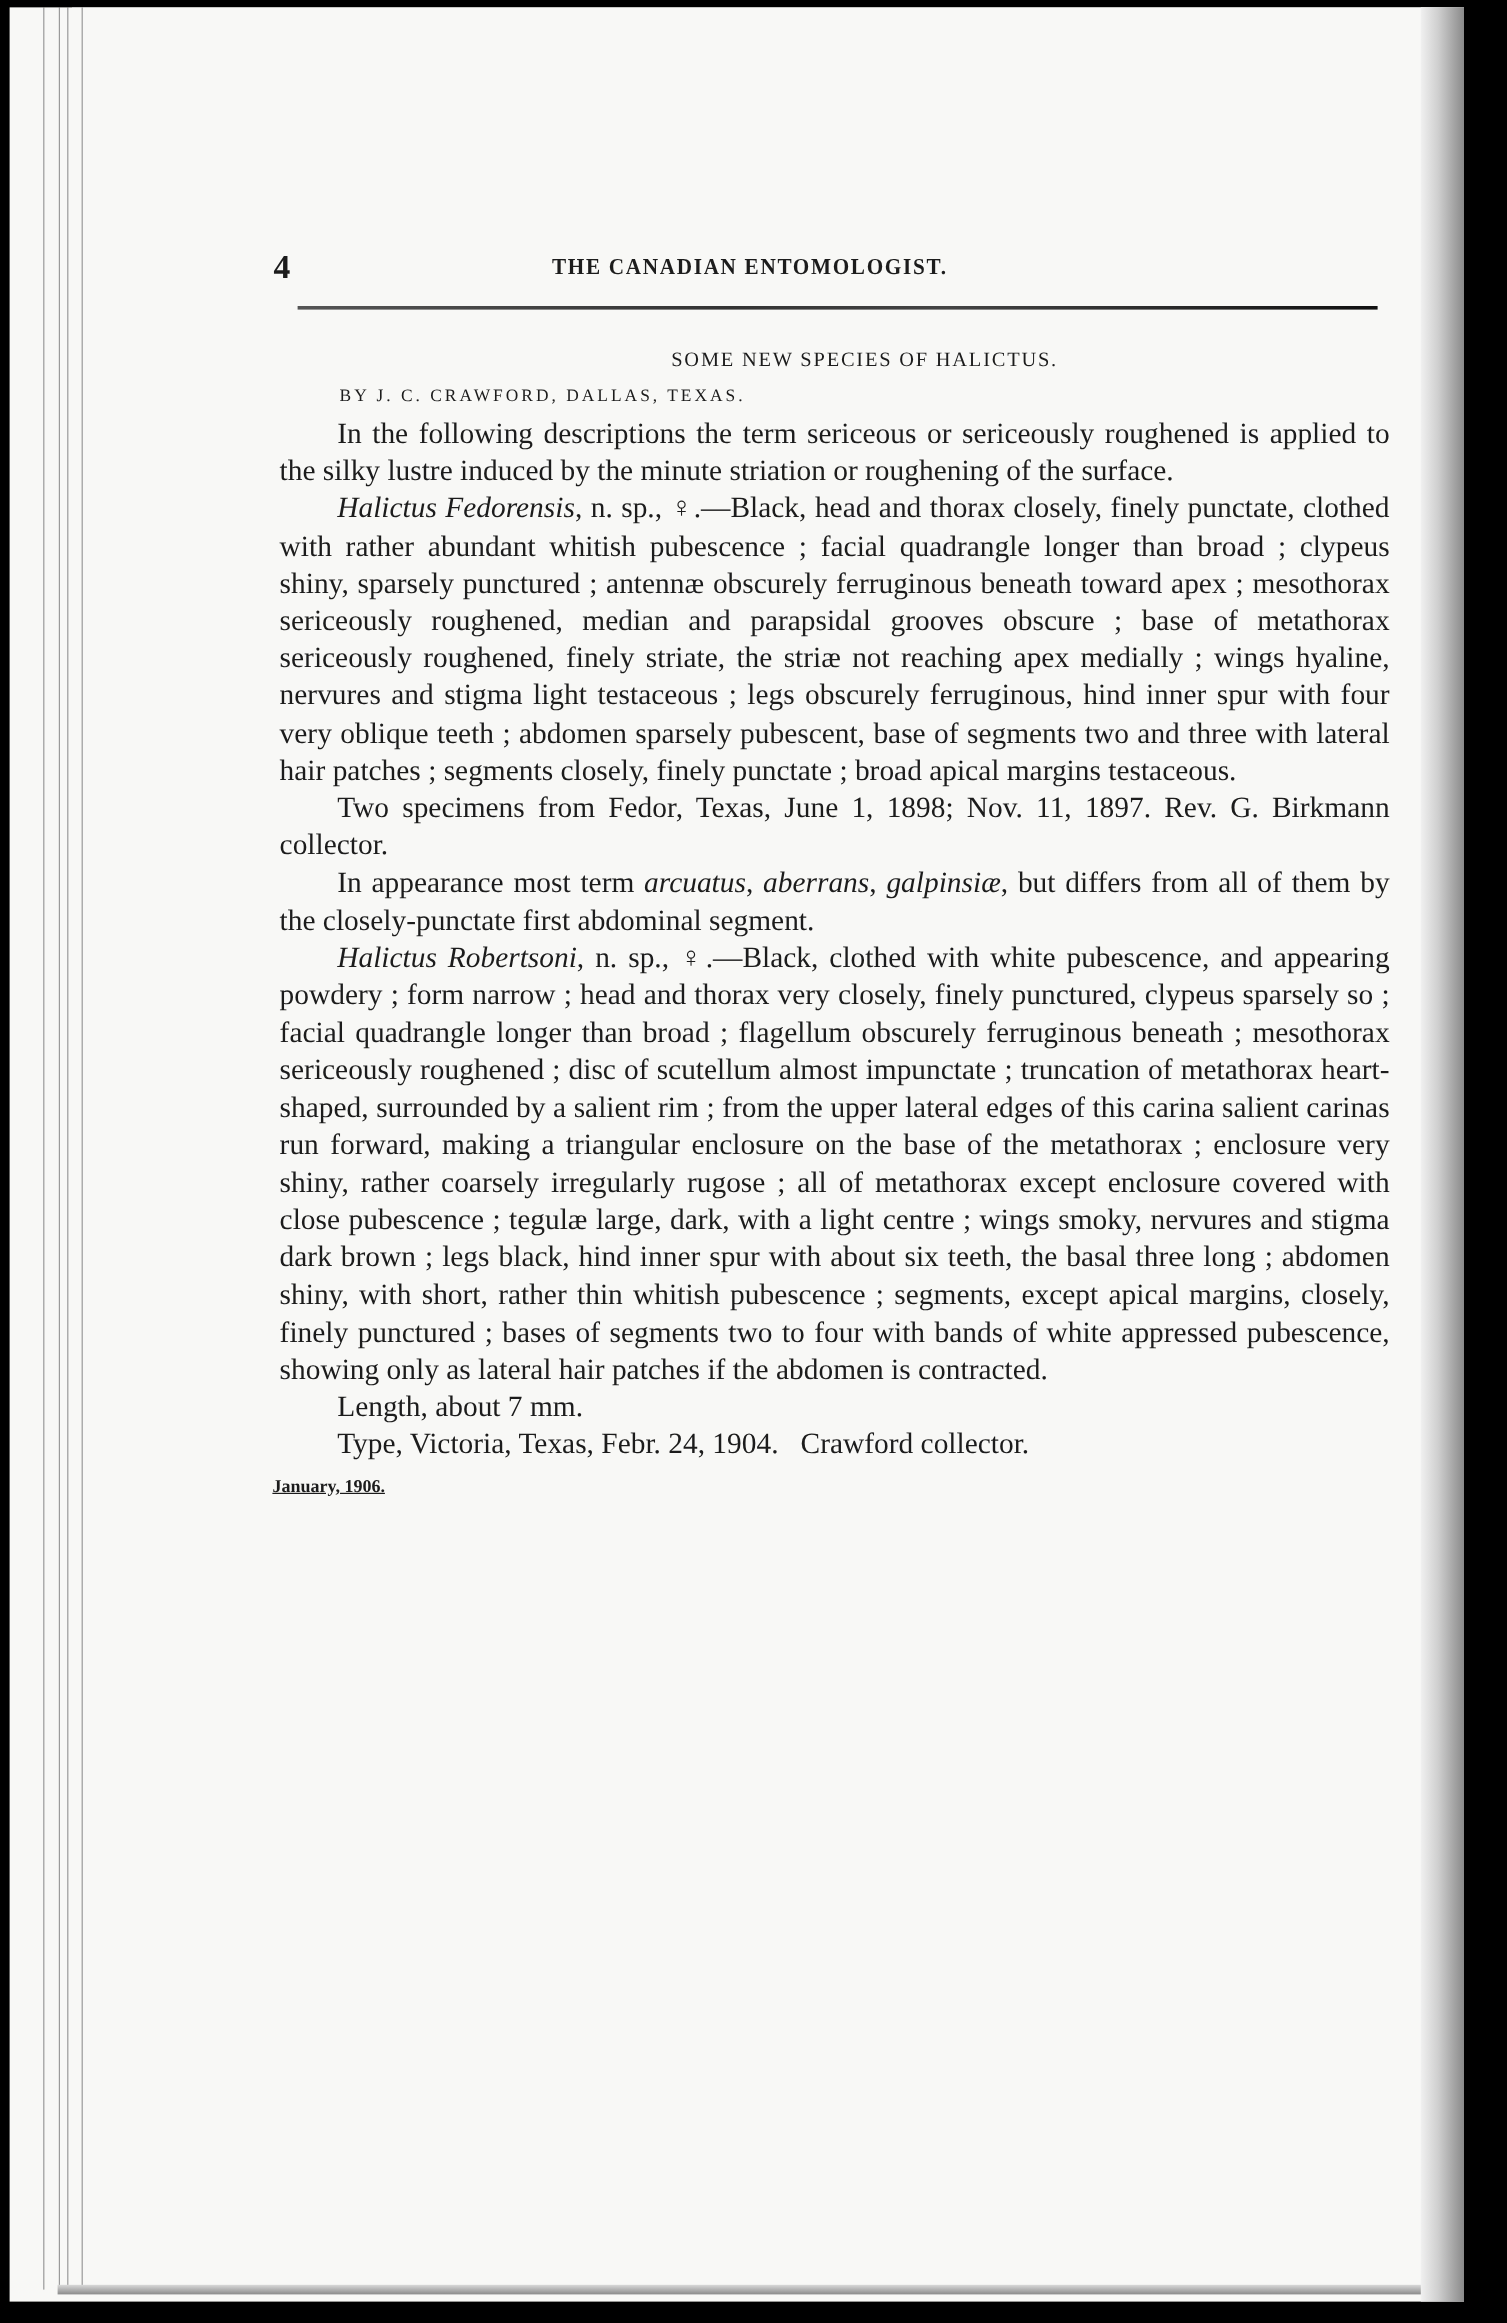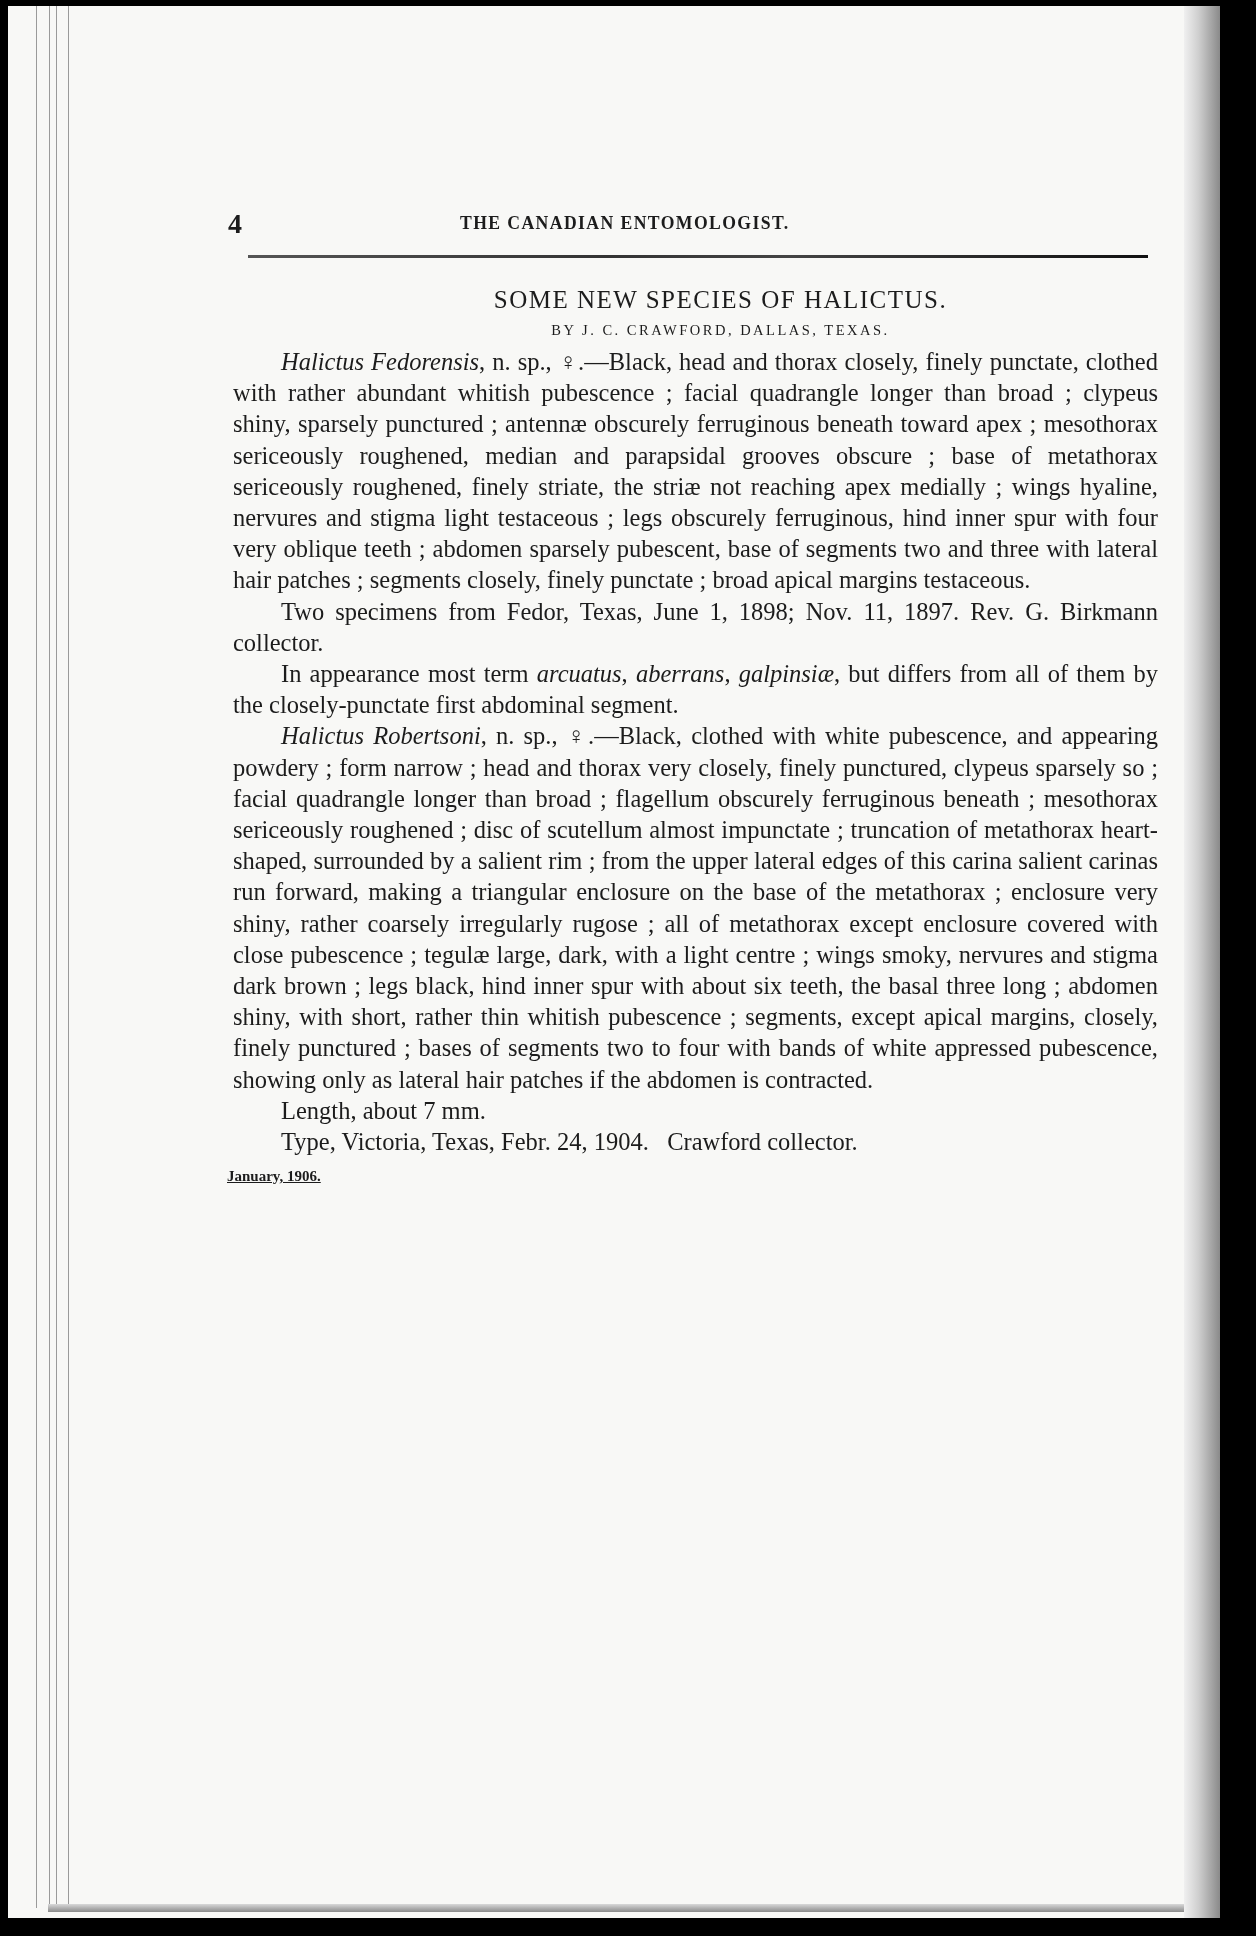--- a/index.html
+++ b/index.html
@@ -38,25 +38,25 @@
     }
     .rule {
       position:absolute; top:255px; left:248px; width:900px; height:3px;
       background: linear-gradient(to right, #555 0%, #333 40%, #444 60%, #111 100%);
     }
     .article {
       position:absolute; left:233px; top:280px; width:925px;
       font-size:24.5px; line-height:31.2px;
     }
     .article-title {
-      text-align:center; font-size:25px; letter-spacing:1.5px;
+      text-align:center; font-size:17px; letter-spacing:1.5px;
       margin: 4px 0 0 0; padding-left:50px; line-height:32px;
     }
     .byline {
-      text-align:center; font-size:14.5px; letter-spacing:2.5px;
+      font-size:14.5px; letter-spacing:2.5px;
       margin: 2px 0 4px 0; padding-left:50px; line-height:24px;
     }
     p { margin:0; text-align:justify; text-align-last:left; }
     .indent { text-indent:48px; }
     i { font-style:italic; }
     .footnote-date {
       font-size:15px; font-weight:bold; margin-top:4px; margin-left:-6px;text-decoration:underline;
     }
   </style>
 </head>
@@ -75,20 +75,21 @@
 <div class="running-head">
   <span class="page-number">4</span>
   <span class="journal-title">THE CANADIAN ENTOMOLOGIST.</span>
 </div>
 <div class="rule"></div>
 
 <div class="article">
   <div class="article-title">SOME NEW SPECIES OF HALICTUS.</div>
   <div class="byline">BY J. C. CRAWFORD, DALLAS, TEXAS.</div>
 
+  <p class="indent">In the following descriptions the term sericeous or sericeously roughened is applied to the silky lustre induced by the minute striation or roughening of the surface.</p>
 
   <p class="indent"><i>Halictus Fedorensis</i><span>, n. sp., ♀.—</span><span>Black, head and thorax closely, finely punctate, clothed with rather abundant whitish pubescence ; facial quadrangle longer than broad ; clypeus shiny, sparsely punctured ; antennæ obscurely ferruginous beneath toward apex ; mesothorax sericeously roughened, median and parapsidal grooves obscure ; base of metathorax sericeously roughened, finely striate, the striæ not reaching apex medially ; wings hyaline, nervures and stigma light testaceous ; legs obscurely ferruginous, hind inner spur with four very oblique teeth ; abdomen sparsely pubescent, base of segments two and three with lateral hair patches ; segments closely, finely punctate ; broad apical margins testaceous.</span></p>
   <p class="indent">Two specimens from Fedor, Texas, June 1, 1898; Nov. 11, 1897. Rev. G. Birkmann collector.</p>
   <p class="indent"><span>In appearance most term </span><i>arcuatus</i>, <i>aberrans</i>, <i>galpinsiæ</i><span>, but differs from all of them by the closely-punctate first abdominal segment.</span></p>
 
   <p class="indent"><i>Halictus Robertsoni</i><span>, n. sp., ♀.—</span><span>Black, clothed with white pubescence, and appearing powdery ; form narrow ; head and thorax very closely, finely punctured, clypeus sparsely so ; facial quadrangle longer than broad ; flagellum obscurely ferruginous beneath ; mesothorax sericeously roughened ; disc of scutellum almost impunctate ; truncation of metathorax heart-shaped, surrounded by a salient rim ; from the upper lateral edges of this carina salient carinas run forward, making a triangular enclosure on the base of the metathorax ; enclosure very shiny, rather coarsely irregularly rugose ; all of metathorax except enclosure covered with close pubescence ; tegulæ large, dark, with a light centre ; wings smoky, nervures and stigma dark brown ; legs black, hind inner spur with about six teeth, the basal three long ; abdomen shiny, with short, rather thin whitish pubescence ; segments, except apical margins, closely, finely punctured ; bases of segments two to four with bands of white appressed pubescence, showing only as lateral hair patches if the abdomen is contracted.</span></p>
   <p class="indent">Length, about 7 mm.</p>
   <p class="indent" style="white-space:pre;">Type, Victoria, Texas, Febr. 24, 1904.   Crawford collector.</p>
 
   <div class="footnote-date">January, 1906.</div>

